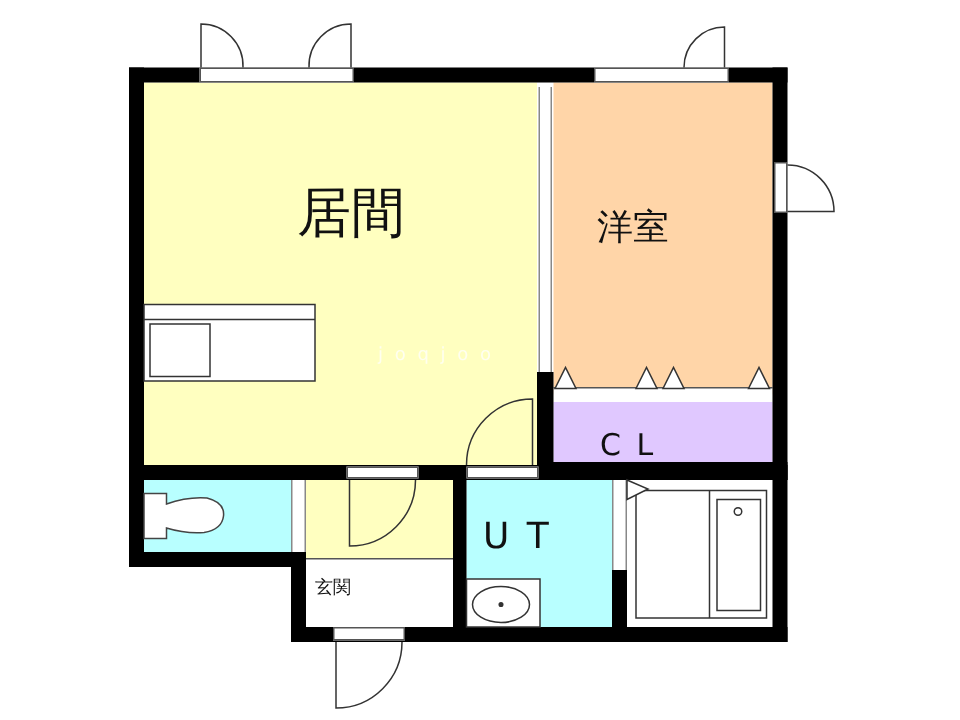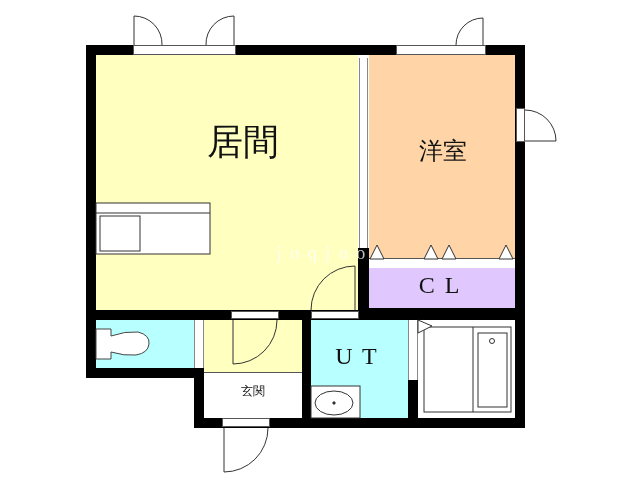--- a/index.html
+++ b/index.html
@@ -1,20 +1,20 @@
 <!DOCTYPE html>
 <html><head>
 <meta charset="utf-8">
 <style>
   html, body { margin:0; padding:0; }
   body { width:640px; height:480px; background:#ffffff; position:relative; overflow:hidden;
          font-family:"DejaVu Sans", "Liberation Sans", sans-serif; }
   .abs { position:absolute; box-sizing:border-box; }
   .wall { position:absolute; background:#000; }
-  .room-label { position:absolute; color:#111; text-align:center; white-space:nowrap;font-family:Liberation Serif, serif; }
+  .room-label { position:absolute; color:#111; white-space:nowrap; }
   svg { position:absolute; left:0; top:0; overflow:visible; }
 </style>
 </head>
 <body>
 
 <div class="abs" style="left:96px;top:55px;width:262px;height:255px;background:#FFFFC0;"></div>
 <div class="abs" style="left:369px;top:55px;width:146px;height:208px;background:#FFD5A8;"></div>
 <div class="abs" style="left:369px;top:258px;width:146px;height:10px;background:#FFFFFF;border-top:1px solid #555;"></div>
 <div class="abs" style="left:369px;top:268px;width:146px;height:40px;background:#E0C8FF;"></div>
 <div class="abs" style="left:96px;top:320px;width:98px;height:48px;background:#B8FFFF;"></div>
@@ -102,17 +102,17 @@
     <rect x="424" y="327" width="87" height="85"></rect>
     <line x1="473" y1="327" x2="473" y2="412"></line>
     <rect x="478" y="333" width="29" height="74"></rect>
     <circle cx="492" cy="341" r="2.5"></circle>
     <polygon points="418,320 432,326 418,333"></polygon>
   </g>
 </svg>
 
 <div class="room-label" style="left:198px;top:118px;width:90px;font-size:36px;">居間</div>
 <div class="room-label" style="left:398px;top:135px;width:90px;font-size:24px;">洋室</div>
-<div class="room-label" style="left:400px;top:272px;width:80px;font-size:24px;letter-spacing:2px;">C L</div>
+<div class="room-label" style="left:400px;top:284px;width:80px;font-size:20px;letter-spacing:2px;">C L</div>
 <div class="room-label" style="left:322px;top:343px;width:70px;font-size:24px;letter-spacing:2px;">U T</div>
 <div class="room-label" style="left:210px;top:383px;width:86px;font-size:12px;">玄関</div>
 
-<div class="room-label" style="left:252px;top:243px;width:140px;font-size:18px;color:rgba(255,255,255,0.75);letter-spacing:2px;">j o q j o o</div>
+<div class="room-label" style="left:252px;top:229px;width:140px;font-size:12px;color:rgba(255,255,255,0.75);letter-spacing:2px;">j o q j o o</div>
 
 </body></html>

